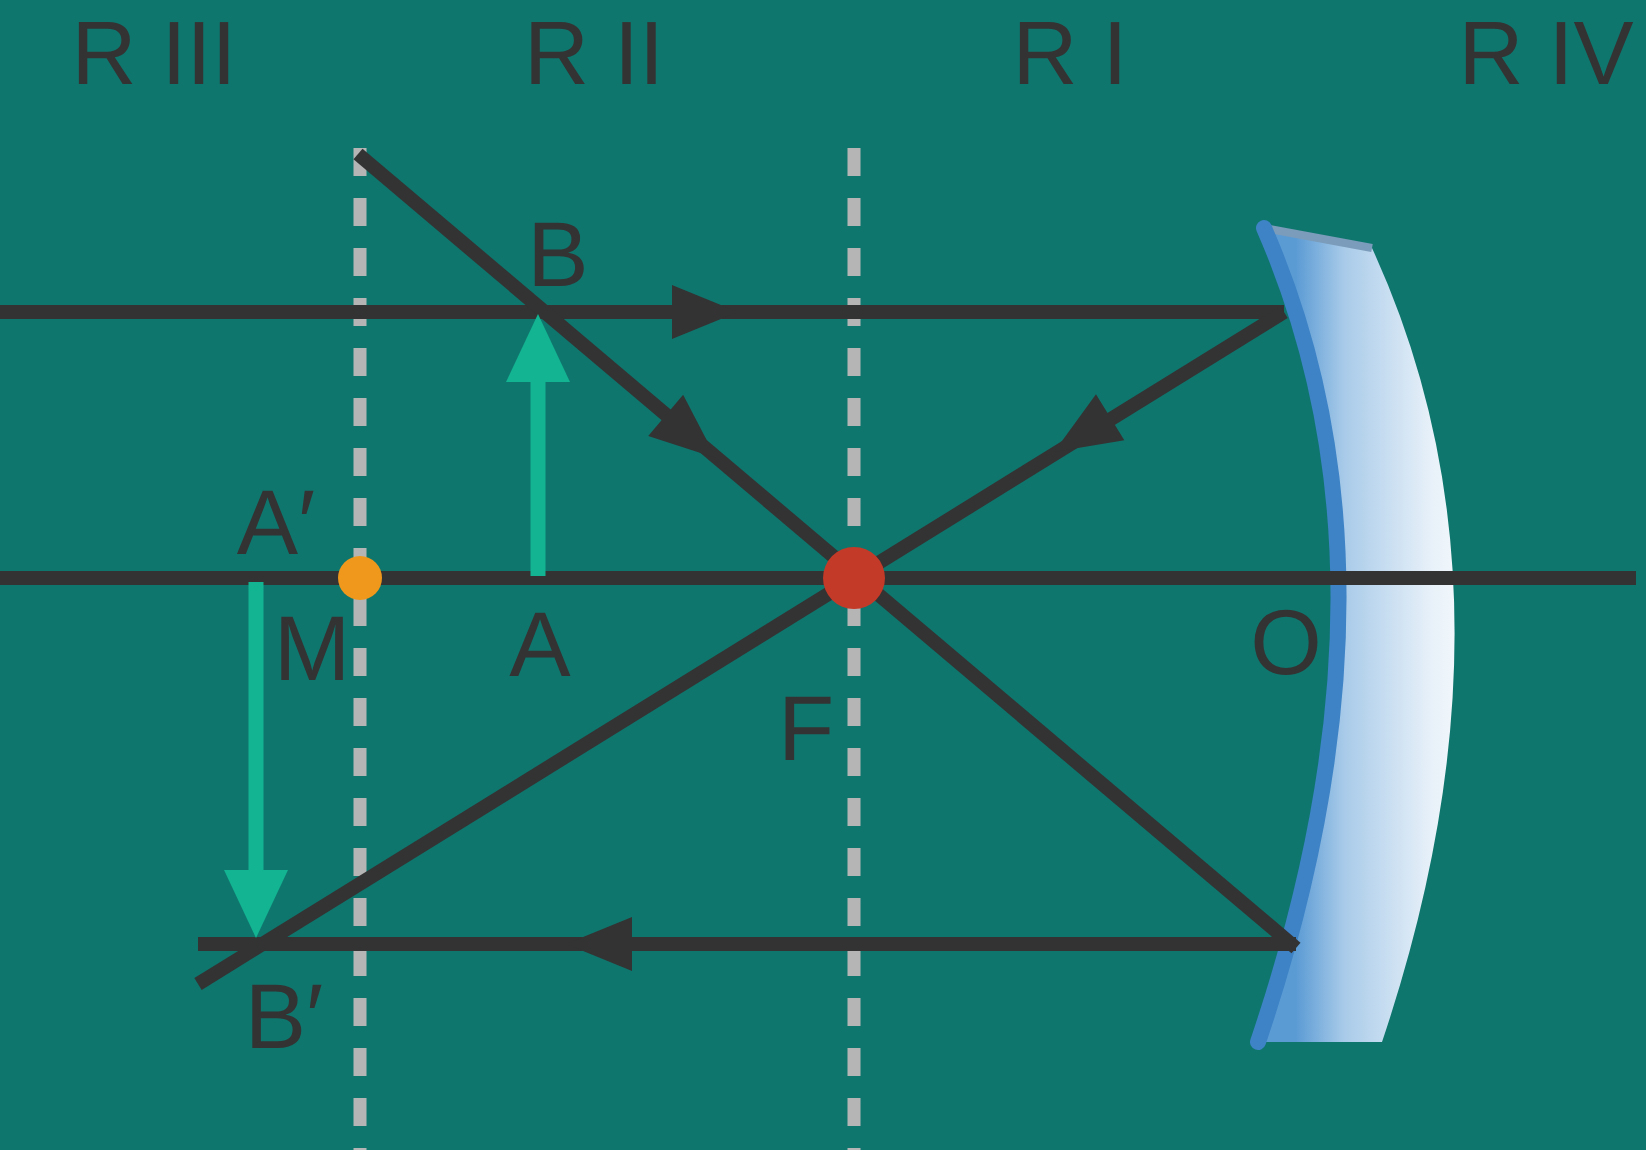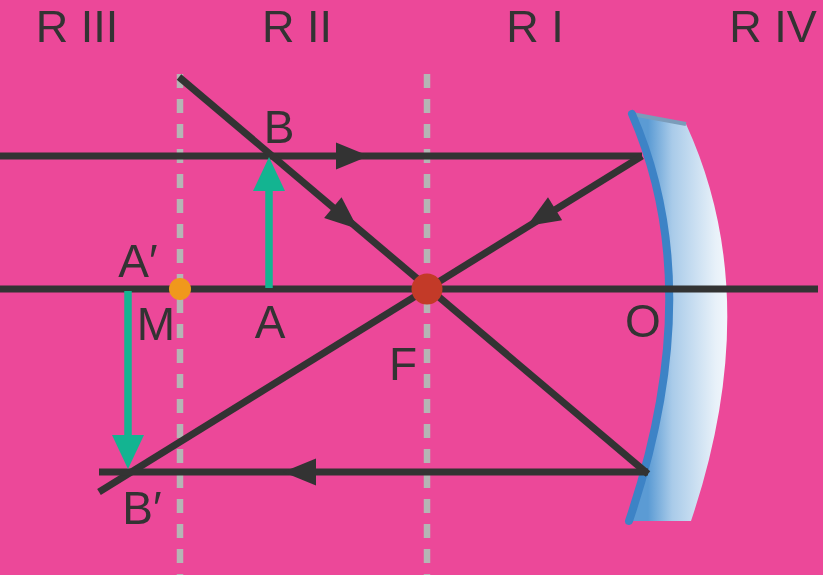--- a/index.html
+++ b/index.html
@@ -4,21 +4,21 @@
 <style>
   html, body {
     margin: 0;
     padding: 0;
     background: #ffffff;
   }
   .canvas {
     position: relative;
     width: 823px;
     height: 575px;
-    background: #ec4899;
+    background: #0f766e;
     overflow: hidden;
     font-family: "Liberation Sans", sans-serif;
   }
   svg { display: block; }
   text {
     font-family: "Liberation Sans", sans-serif;
     fill: #333333;
   }
   .region-label { font-size: 45px; }
   .point-label  { font-size: 46px; }

